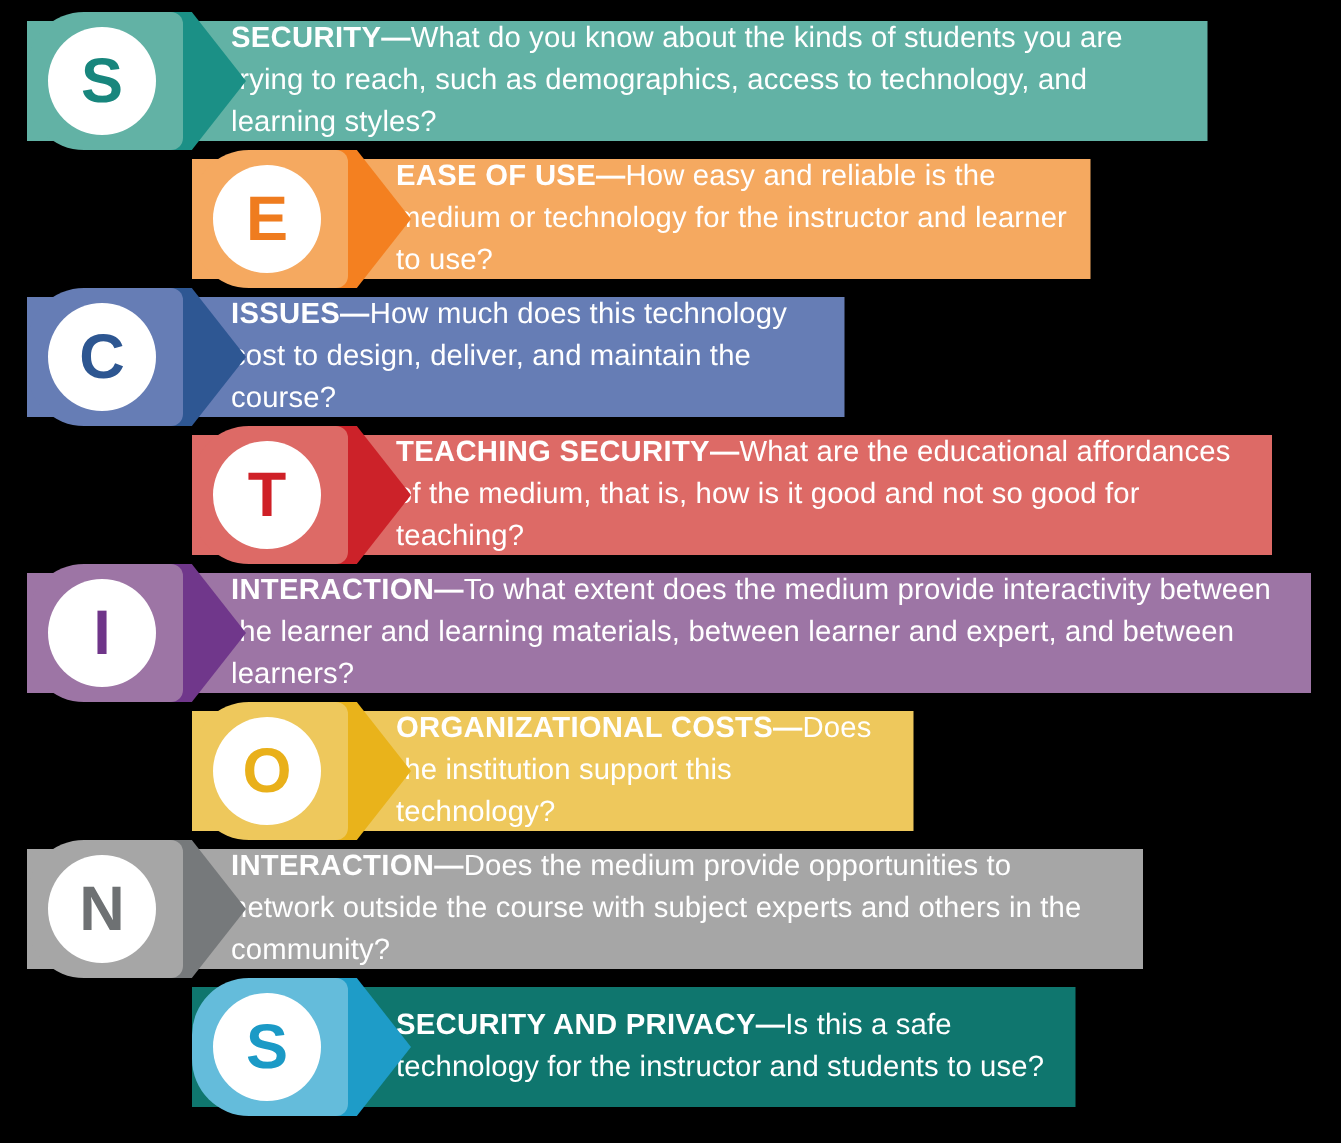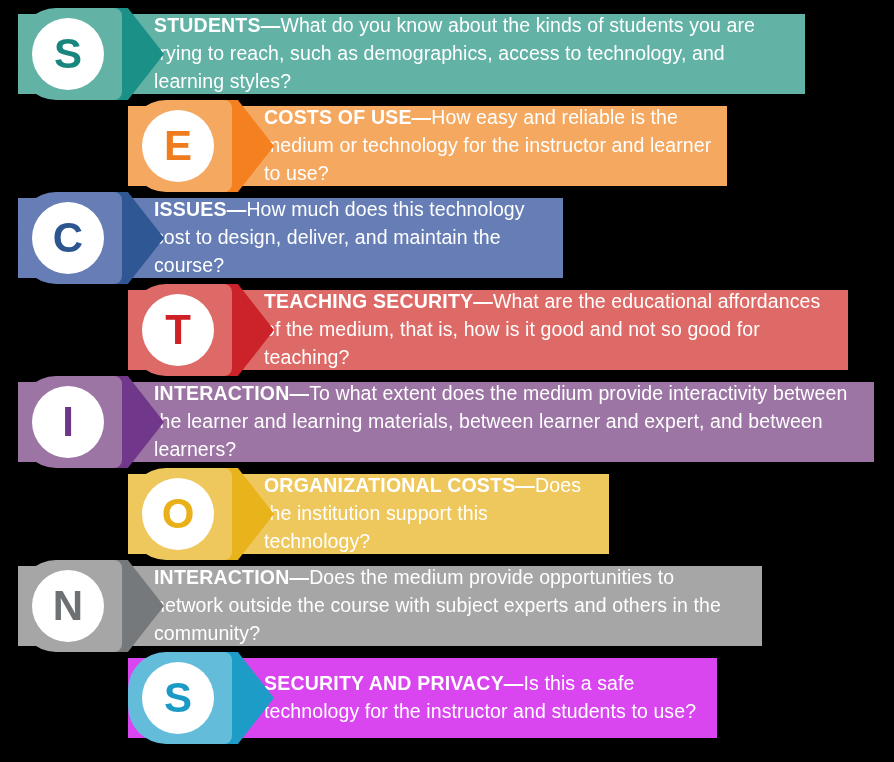--- a/index.html
+++ b/index.html
@@ -113,34 +113,34 @@
   #row-5 { top: 468px; left: 128px; }
   #row-6 { top: 560px; left: 18px;  }
   #row-7 { top: 652px; left: 128px; }
 </style>
 </head>
 <body>
 
 <div id="infographic" style="background: rgb(0, 0, 0);">
     <div class="row" id="row-0">
       <div class="bar" style="background: rgb(98, 178, 165); width: 787px;">
-        <div class="bar-text"><span class="lead">STUDENTS</span><span class="lead">—</span><span>What do you know about the kinds of students you are trying to reach, such as demographics, access to technology, and learning styles?</span></div>
+        <div class="bar-text"><span class="lead">SECURITY</span><span class="lead">—</span><span>What do you know about the kinds of students you are trying to reach, such as demographics, access to technology, and learning styles?</span></div>
       </div>
       <div class="badge">
         <div class="badge-wedge" style="background: rgb(27, 144, 134);"></div>
         <div class="badge-body" style="background: rgb(98, 178, 165);">
           <div class="badge-disc">
             <span class="badge-letter" style="color: rgb(24, 134, 125);">S</span>
           </div>
         </div>
       </div>
     </div>
     <div class="row" id="row-1">
       <div class="bar" style="background: rgb(245, 169, 96); width: 599px;">
-        <div class="bar-text"><span class="lead">COSTS OF USE</span><span class="lead">—</span><span>How easy and reliable is the medium or technology for the instructor and learner to use?</span></div>
+        <div class="bar-text"><span class="lead">EASE OF USE</span><span class="lead">—</span><span>How easy and reliable is the medium or technology for the instructor and learner to use?</span></div>
       </div>
       <div class="badge">
         <div class="badge-wedge" style="background: rgb(244, 128, 32);"></div>
         <div class="badge-body" style="background: rgb(245, 169, 96);">
           <div class="badge-disc">
             <span class="badge-letter" style="color: rgb(239, 124, 31);">E</span>
           </div>
         </div>
       </div>
     </div>
@@ -203,21 +203,21 @@
       <div class="badge">
         <div class="badge-wedge" style="background: rgb(118, 121, 123);"></div>
         <div class="badge-body" style="background: rgb(166, 166, 166);">
           <div class="badge-disc">
             <span class="badge-letter" style="color: rgb(110, 113, 115);">N</span>
           </div>
         </div>
       </div>
     </div>
     <div class="row" id="row-7">
-      <div class="bar" style="background: #d946ef; width: 589px;">
+      <div class="bar" style="background: #0f766e; width: 589px;">
         <div class="bar-text"><span class="lead">SECURITY AND PRIVACY</span><span class="lead">—</span><span>Is this a safe technology for the instructor and students to use?</span></div>
       </div>
       <div class="badge">
         <div class="badge-wedge" style="background: rgb(30, 156, 200);"></div>
         <div class="badge-body" style="background: rgb(100, 188, 219);">
           <div class="badge-disc">
             <span class="badge-letter" style="color: rgb(27, 154, 198);">S</span>
           </div>
         </div>
       </div>

